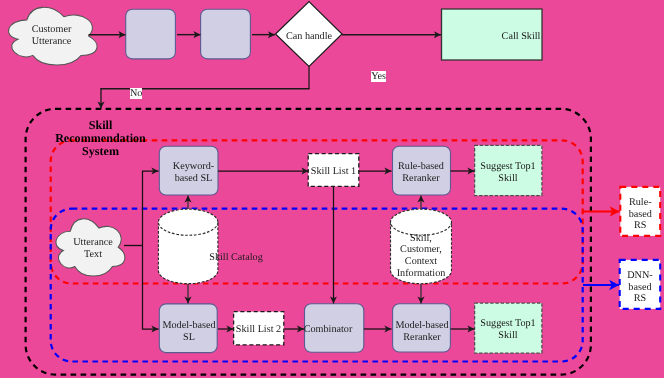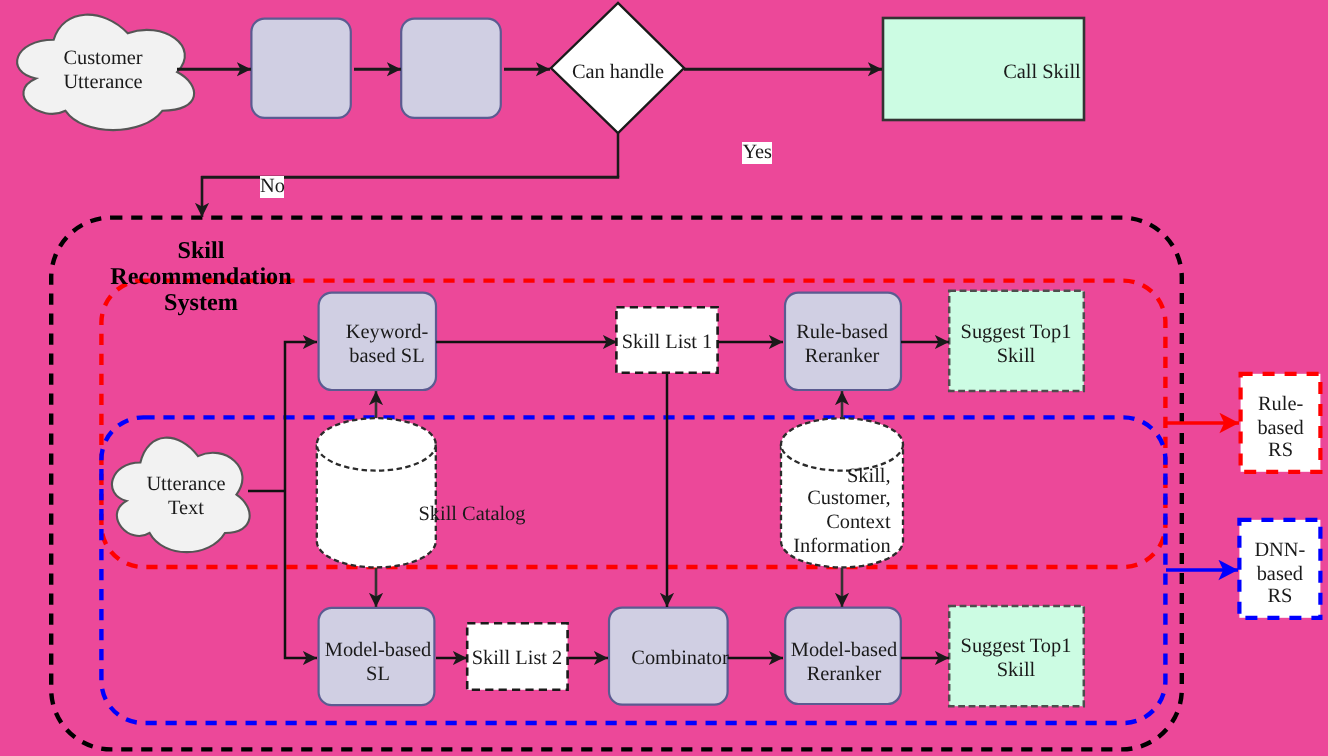--- a/index.html
+++ b/index.html
@@ -120,29 +120,29 @@
 <div class="lbl" style="left:63px;top:235px;width:60px;height:28px;">Utterance
 Text</div>
 <div class="lbl" style="left:158px;top:250.8px;width:60px;height:14px;margin-left:48px;">Skill Catalog</div>
 <div class="lbl" style="left:164px;top:158.8px;width:59px;height:28px;">Keyword-
 based SL</div>
 <div class="lbl" style="left:308px;top:165px;width:51px;height:14px;">Skill List 1</div>
 <div class="lbl" style="left:391px;top:158.9px;width:60px;height:28px;">Rule-based
 Reranker</div>
 <div class="lbl" style="left:474px;top:159px;width:68px;height:28px;">Suggest Top1
 Skill</div>
-<div class="lbl" style="left:390px;top:228px;width:62px;height:56px;text-align:right;">Skill,
+<div class="lbl" style="left:390px;top:228px;width:62px;height:56px;">Skill,
 Customer,
 Context
 Information</div>
 
 <div class="lbl" style="left:157.5px;top:317.7px;width:63px;height:28px;">Model-based
 SL</div>
 <div class="lbl" style="left:233px;top:323px;width:51px;height:14px;">Skill List 2</div>
-<div class="lbl" style="left:304px;top:323px;width:48px;height:14px;padding-left:12px;">Combinator</div>
+<div class="lbl" style="left:304px;top:323px;width:48px;height:14px;">Combinator</div>
 <div class="lbl" style="left:390.5px;top:317.7px;width:63px;height:28px;">Model-based
 Reranker</div>
 <div class="lbl" style="left:474px;top:316px;width:68px;height:28px;">Suggest Top1
 Skill</div>
 
 <div class="lbl" style="left:620.3px;top:194.5px;width:40px;height:40px;line-height:11.6px;">Rule-
 based
 RS</div>
 <div class="lbl" style="left:619.7px;top:267.5px;width:40.5px;height:40px;line-height:11.6px;">DNN-
 based

